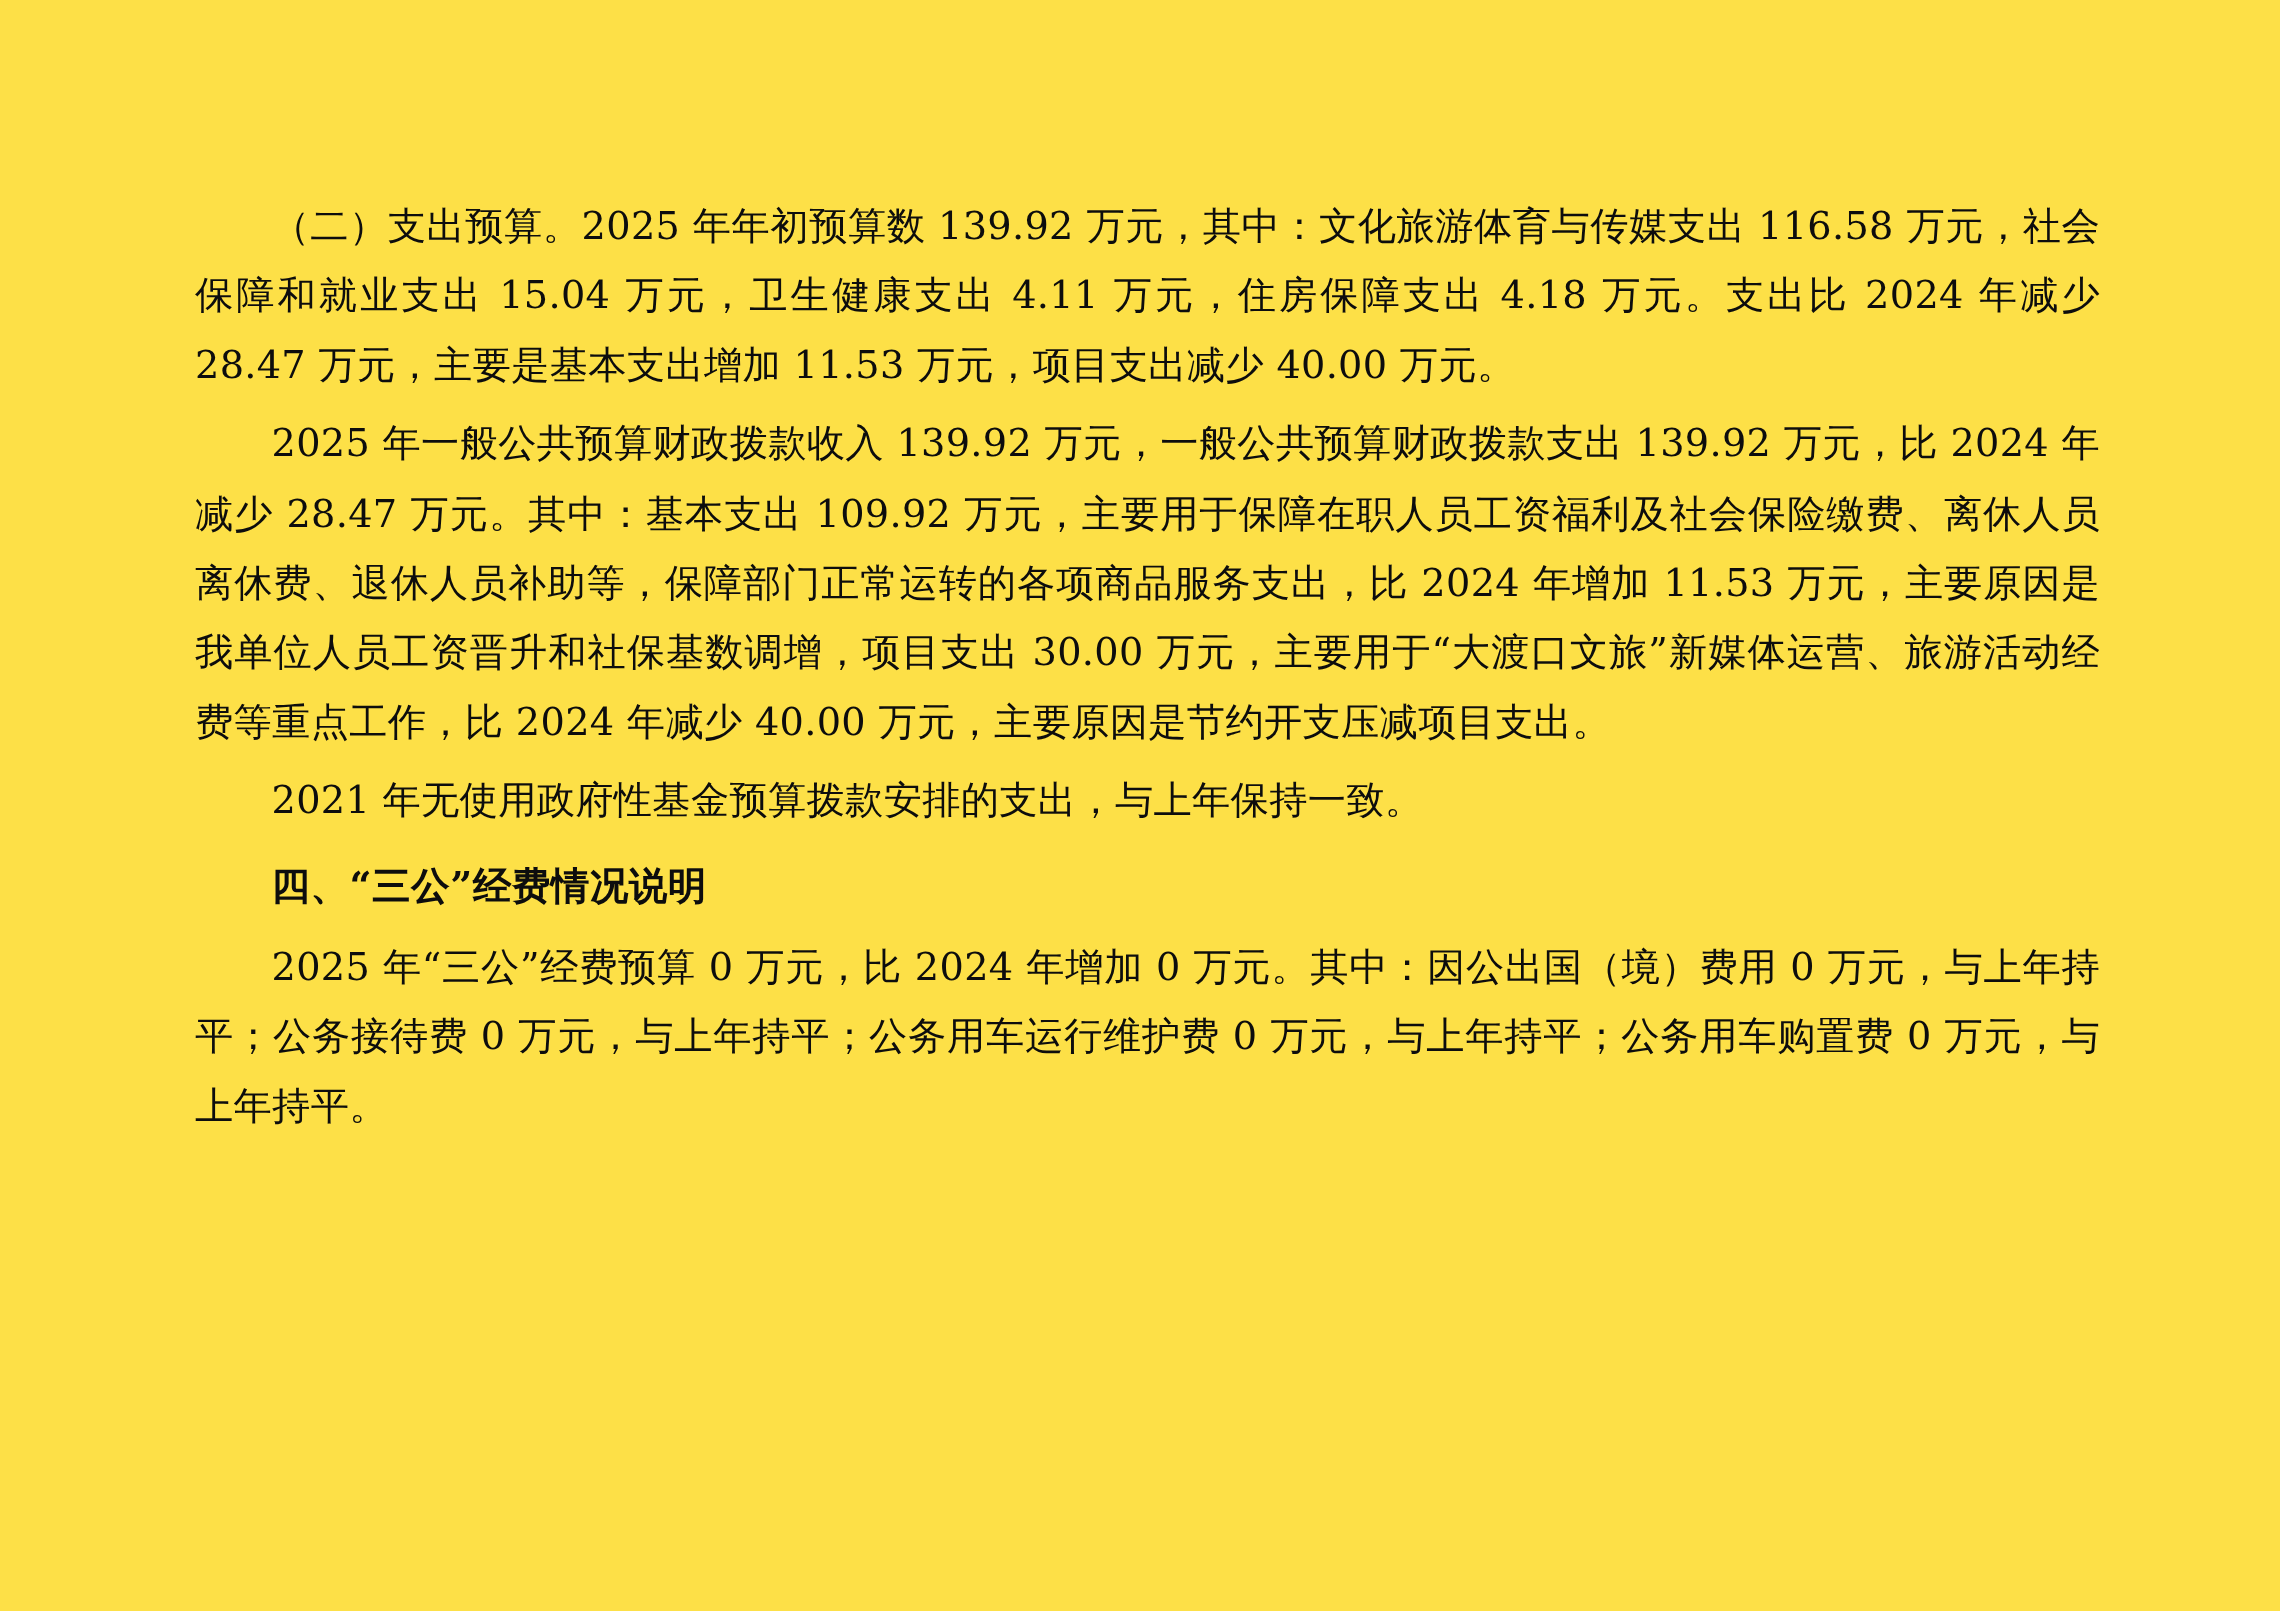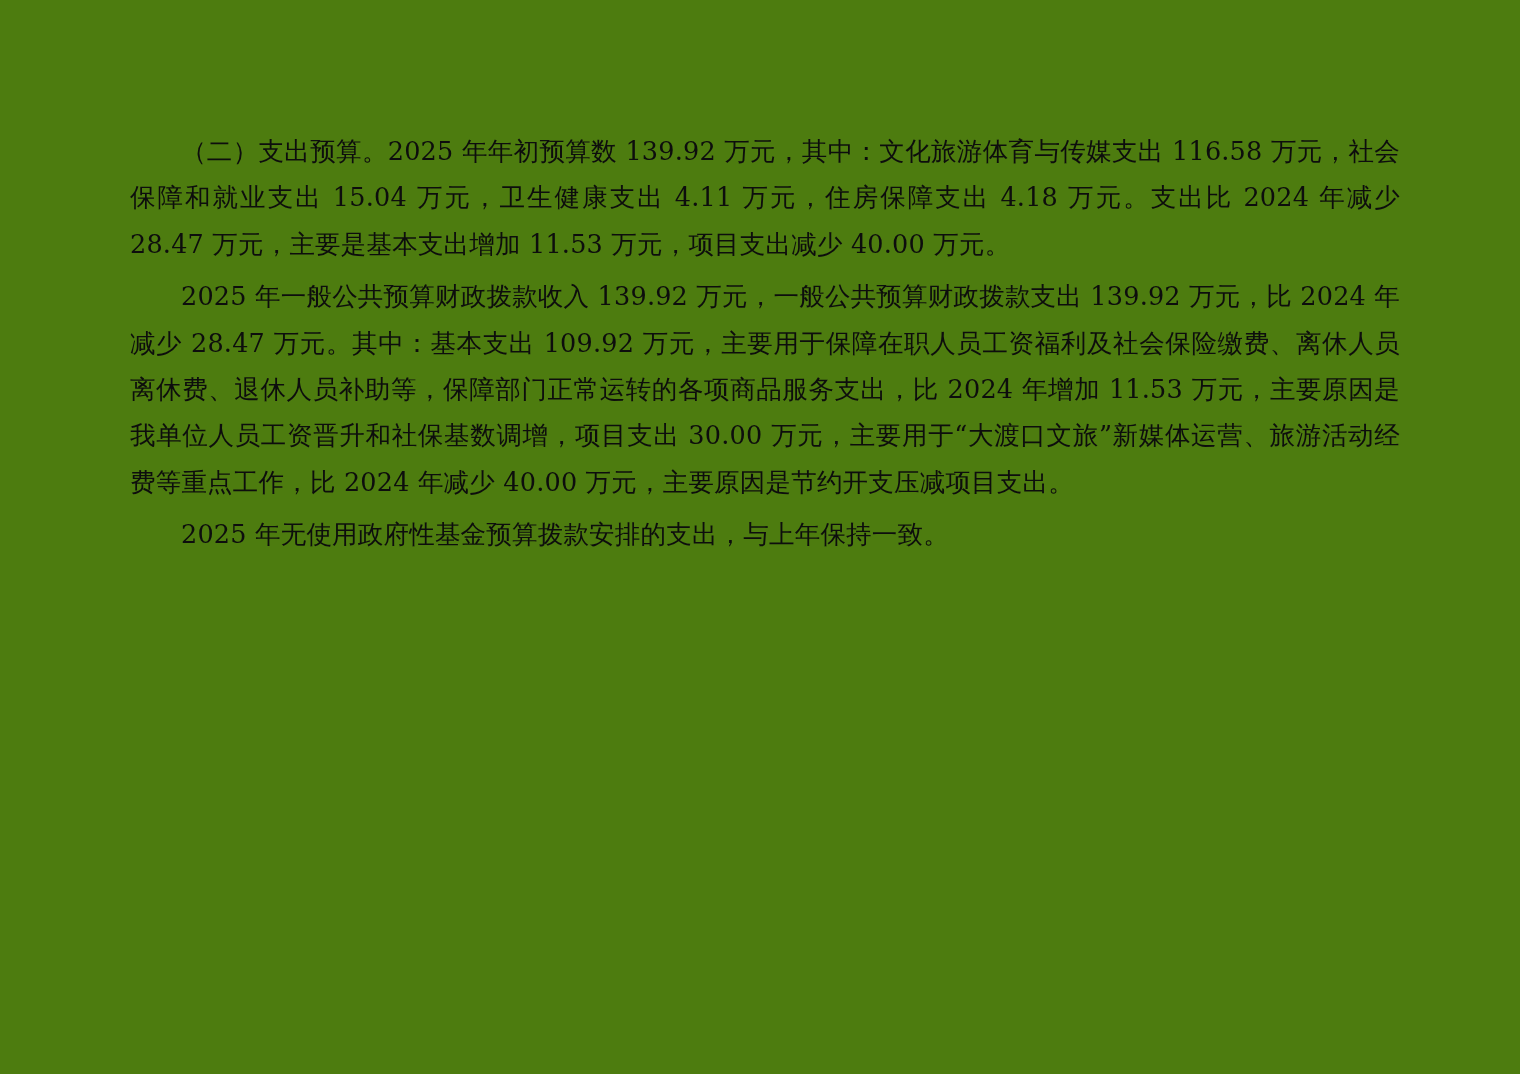--- a/index.html
+++ b/index.html
@@ -4,21 +4,21 @@
 <style>
   html, body {
     margin: 0;
     padding: 0;
     background: #ffffff;
   }
   .page {
     position: relative;
     width: 1520px;
     height: 1074px;
-    background: #4d7c0f;
+    background: #fde047;
     box-sizing: border-box;
     padding: 128px 120px 0 130px;
     font-family: "DejaVu Serif", "Liberation Serif", serif;
     color: #0d0d0d;
     overflow: hidden;
   }
   .doc-body {
     font-size: 25.5px;
     line-height: 1.82;
     text-align: justify;
@@ -40,18 +40,20 @@
 <body>
 
 <div class="page">
   <div class="doc-body">
 
     <p class="para">（二）支出预算。2025 年年初预算数 139.92 万元，其中：文化旅游体育与传媒支出 116.58 万元，社会保障和就业支出 15.04 万元，卫生健康支出 4.11 万元，住房保障支出 4.18 万元。支出比 2024 年减少 28.47 万元，主要是基本支出增加 11.53 万元，项目支出减少 40.00 万元。</p>
 
 
     <p class="para">2025 年一般公共预算财政拨款收入 139.92 万元，一般公共预算财政拨款支出 139.92 万元，比 2024 年减少 28.47 万元。其中：基本支出 109.92 万元，主要用于保障在职人员工资福利及社会保险缴费、离休人员离休费、退休人员补助等，保障部门正常运转的各项商品服务支出，比 2024 年增加 11.53 万元，主要原因是我单位人员工资晋升和社保基数调增，项目支出 30.00 万元，主要用于“大渡口文旅”新媒体运营、旅游活动经费等重点工作，比 2024 年减少 40.00 万元，主要原因是节约开支压减项目支出。</p>
 
-    <p class="para">2025 年无使用政府性基金预算拨款安排的支出，与上年保持一致。</p>
+    <p class="para">2021 年无使用政府性基金预算拨款安排的支出，与上年保持一致。</p>
 
+    <p class="heading">四、“三公”经费情况说明</p>
 
+    <p class="para">2025 年“三公”经费预算 0 万元，比 2024 年增加 0 万元。其中：因公出国（境）费用 0 万元，与上年持平；公务接待费 0 万元，与上年持平；公务用车运行维护费 0 万元，与上年持平；公务用车购置费 0 万元，与上年持平。</p>
 
   </div>
 </div>
 
 </body></html>

